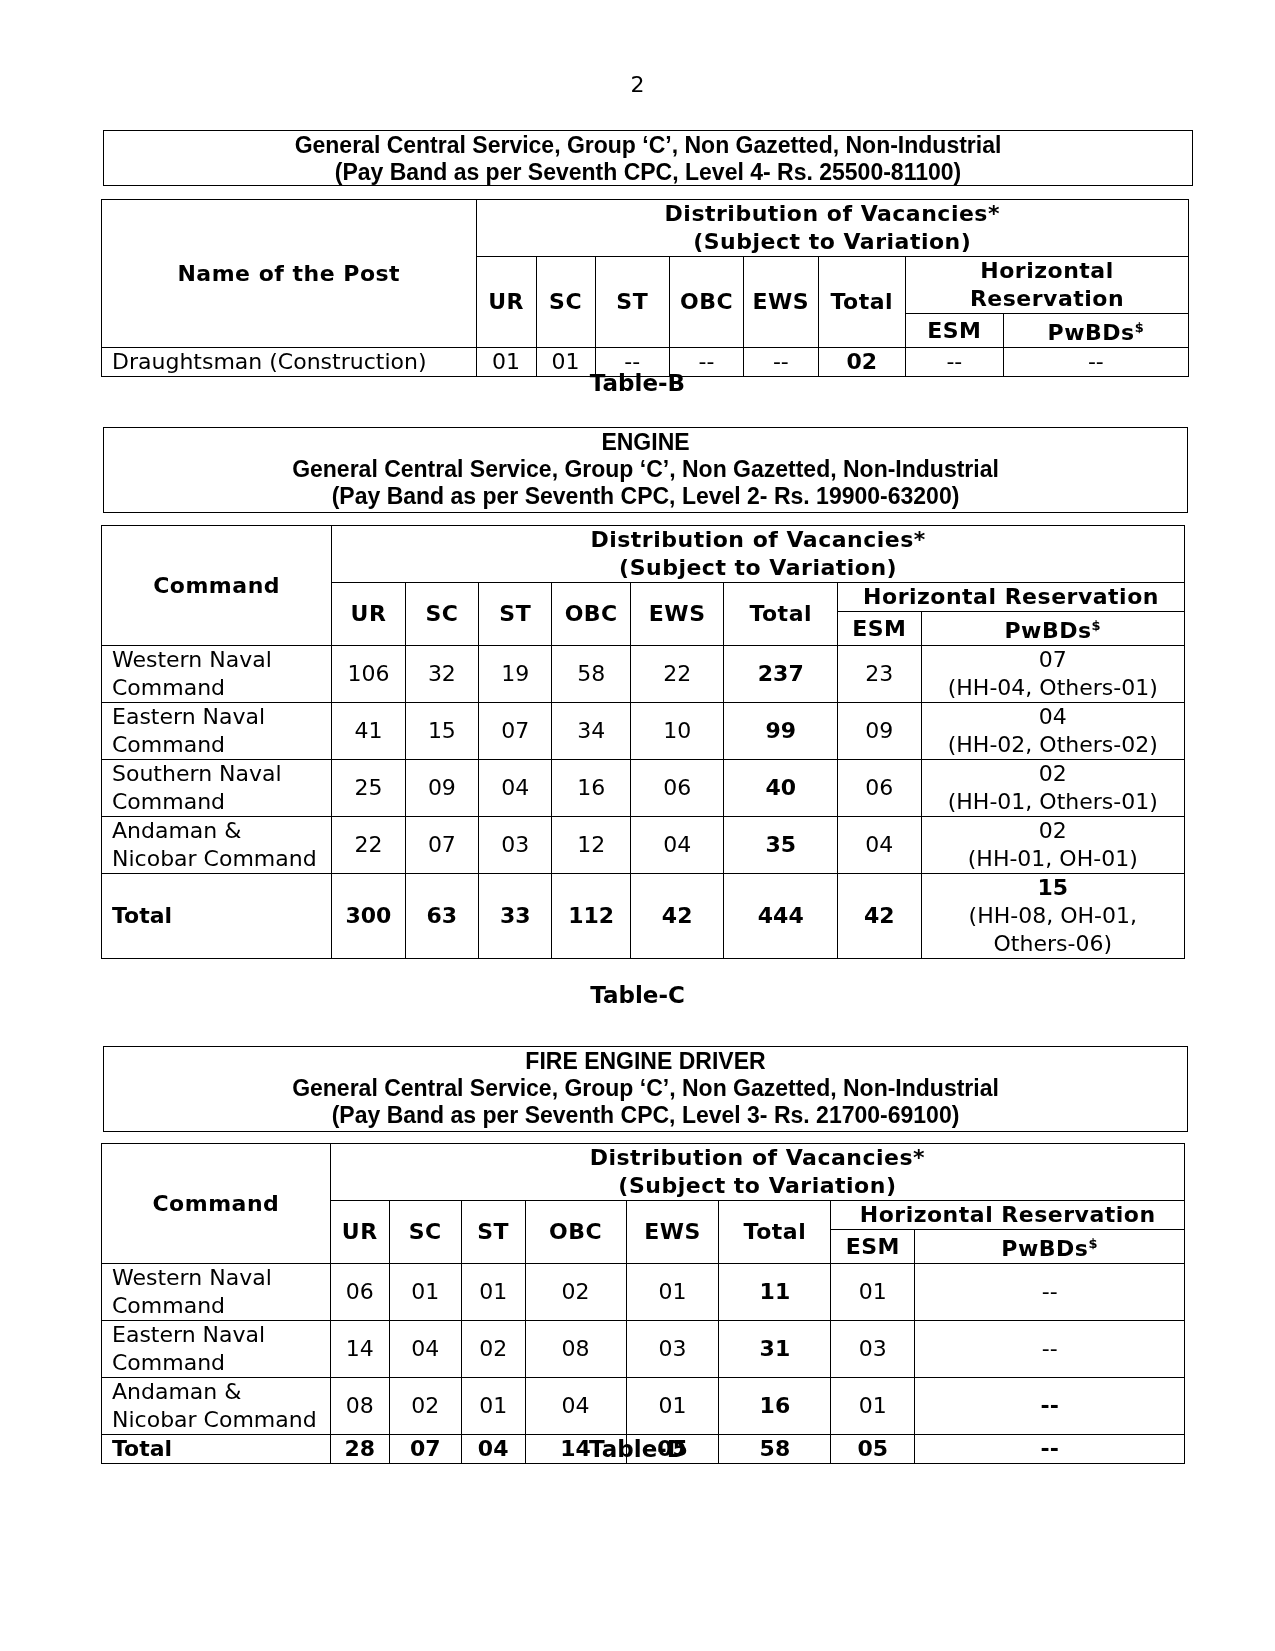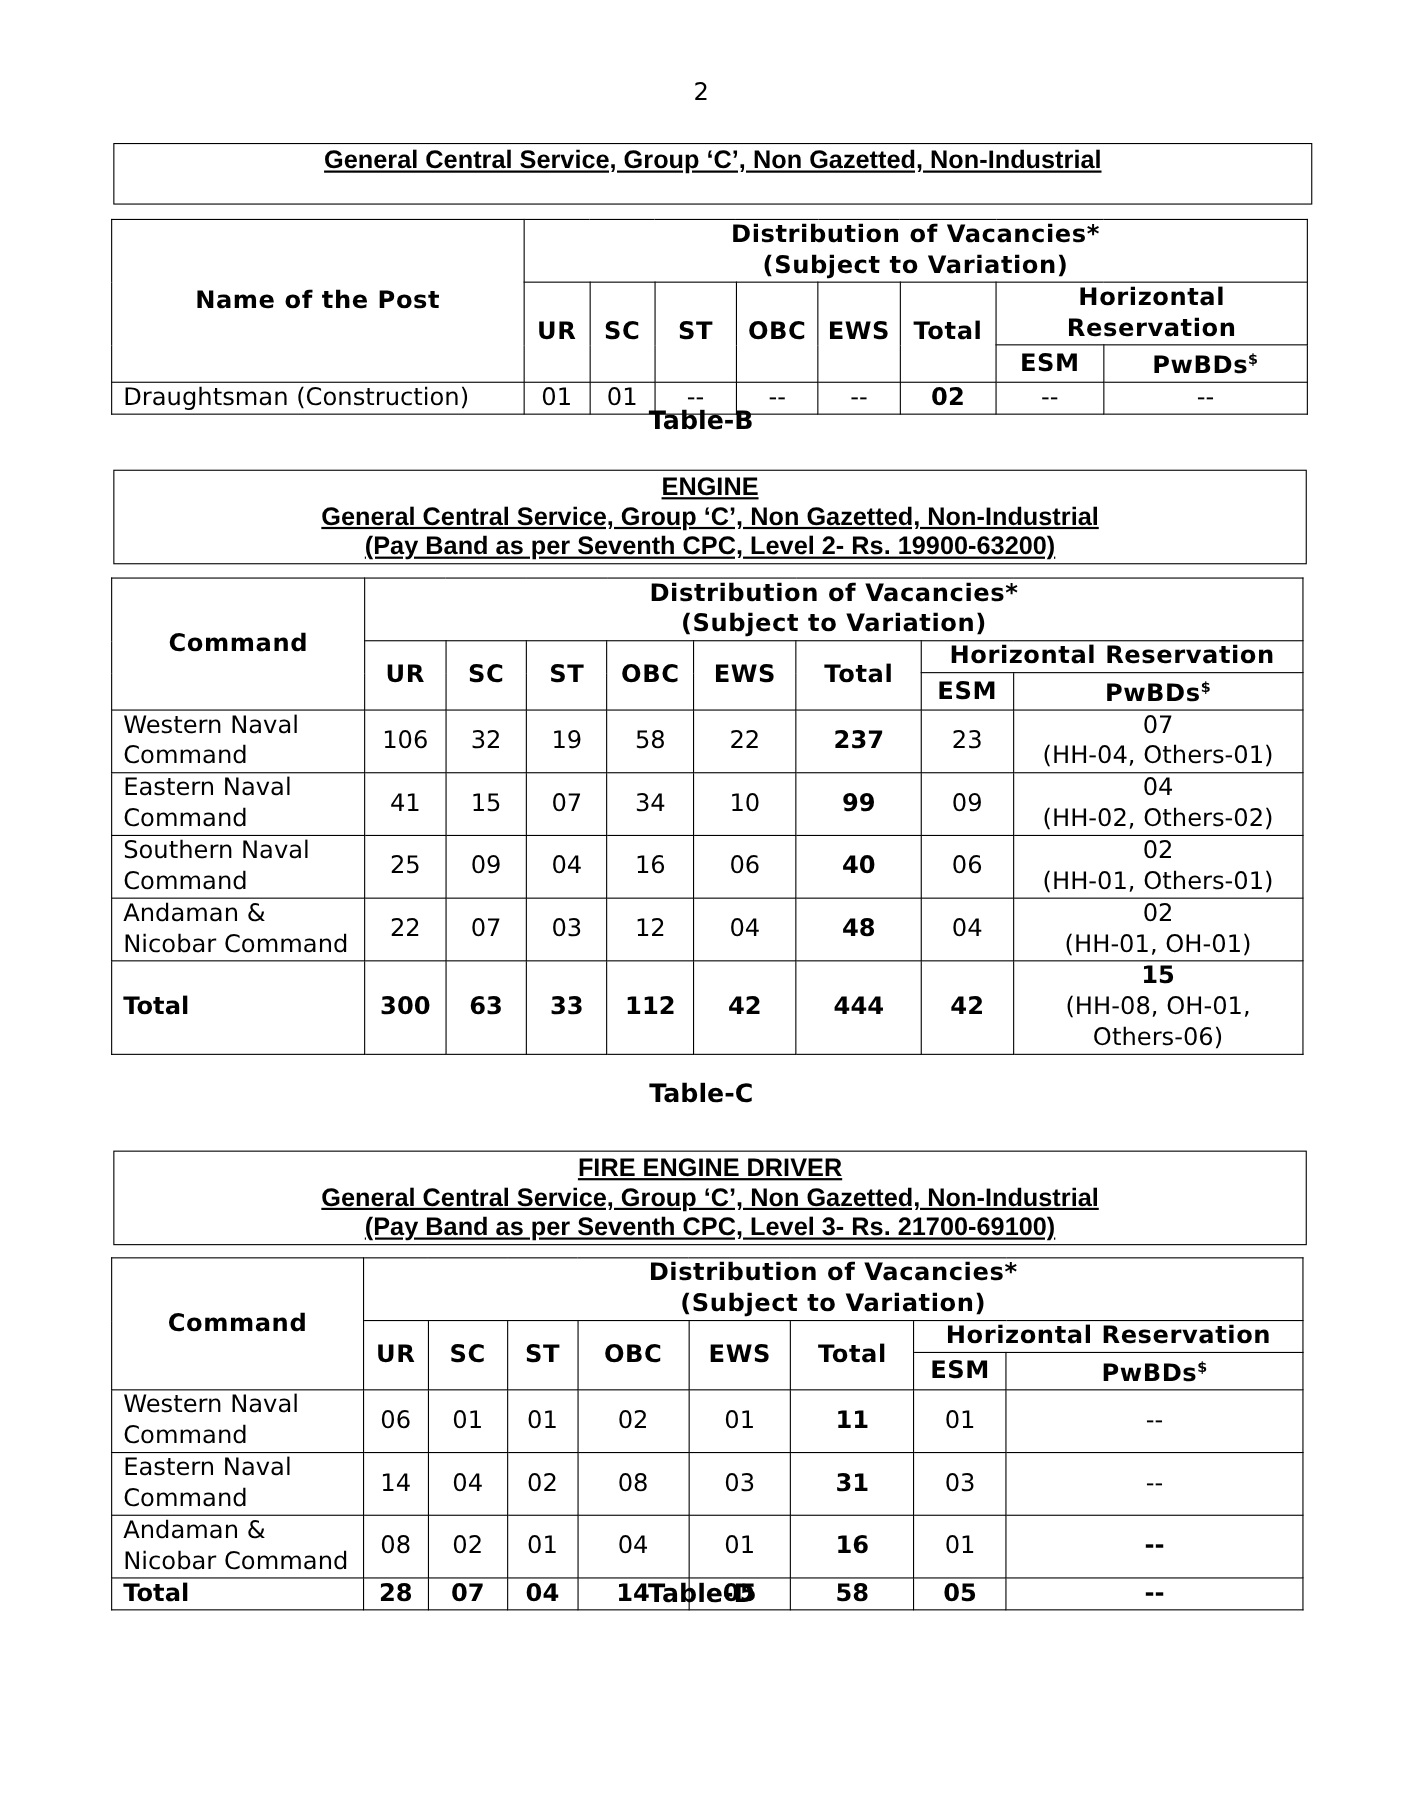--- a/index.html
+++ b/index.html
@@ -1,34 +1,35 @@
 <!DOCTYPE html>
 <html><head>
 <meta charset="utf-8">
 <style>
   html, body { margin: 0; padding: 0; background: #ffffff; }
   body { width: 1275px; height: 1651px; position: relative; font-family: "DejaVu Sans", sans-serif; color: #000; }
   .page-num { position: absolute; top: 72px; left: 0; width: 1275px; text-align: center; font-size: 22px; font-family: "DejaVu Sans", sans-serif; }
   .title-box { position: absolute; left: 103px; width: 1090px; border: 1.5px solid #000; text-align: center; box-sizing: border-box; font-family: "Liberation Sans", sans-serif; font-weight: bold; font-size: 23px; line-height: 27px; padding: 1px 0 0 0; }
-  .title-box div { text-decoration: underline; }
+  .title-box div { }
   table.vac { position: absolute; border-collapse: collapse; font-family: "DejaVu Sans", sans-serif; font-size: 22px; }
   table.vac td, table.vac th { border: 1.5px solid #000; text-align: center; padding: 0; line-height: 28px; }
   table.vac th { font-weight: bold; font-size: 22px; letter-spacing: 0.5px; }
   table.vac td.name { text-align: left; padding-left: 10px; }
   .bold { font-weight: bold; }
   .caption { position: absolute; left: 0; width: 1275px; text-align: center; font-weight: bold; font-size: 23px; font-family: "DejaVu Sans", sans-serif; }
   sup { font-size: 13px; }
 </style>
 </head>
 <body>
 
 <div class="page-num">2</div>
 
 <div class="title-box" style="top:130px; height:56px;">
   <div>General Central Service, Group ‘C’, Non Gazetted, Non-Industrial</div>
+  <div>(Pay Band as per Seventh CPC, Level 4- Rs. 25500-81100)</div>
 </div>
 
 <table class="vac" style="top:199px; left:101px; width:1088px;">
   <colgroup>
     <col style="width:368px">
       <col style="width:59px">
       <col style="width:58px">
       <col style="width:73px">
       <col style="width:73px">
       <col style="width:73px">
@@ -168,21 +169,21 @@
       <tr style="height: 56px;">
         <td class="name">
           <div>Andaman &amp;</div>
           <div>Nicobar Command</div>
         </td>
         <td>22</td>
         <td>07</td>
         <td>03</td>
         <td>12</td>
         <td>04</td>
-        <td class="bold">48</td>
+        <td class="bold">35</td>
         <td>04</td>
         <td>
           <div>02</div>
           <div>(HH-01, OH-01)</div>
         </td>
       </tr>
       <tr style="height: 82px;">
         <td class="name bold">Total</td>
         <td class="bold">300</td>
         <td class="bold">63</td>

